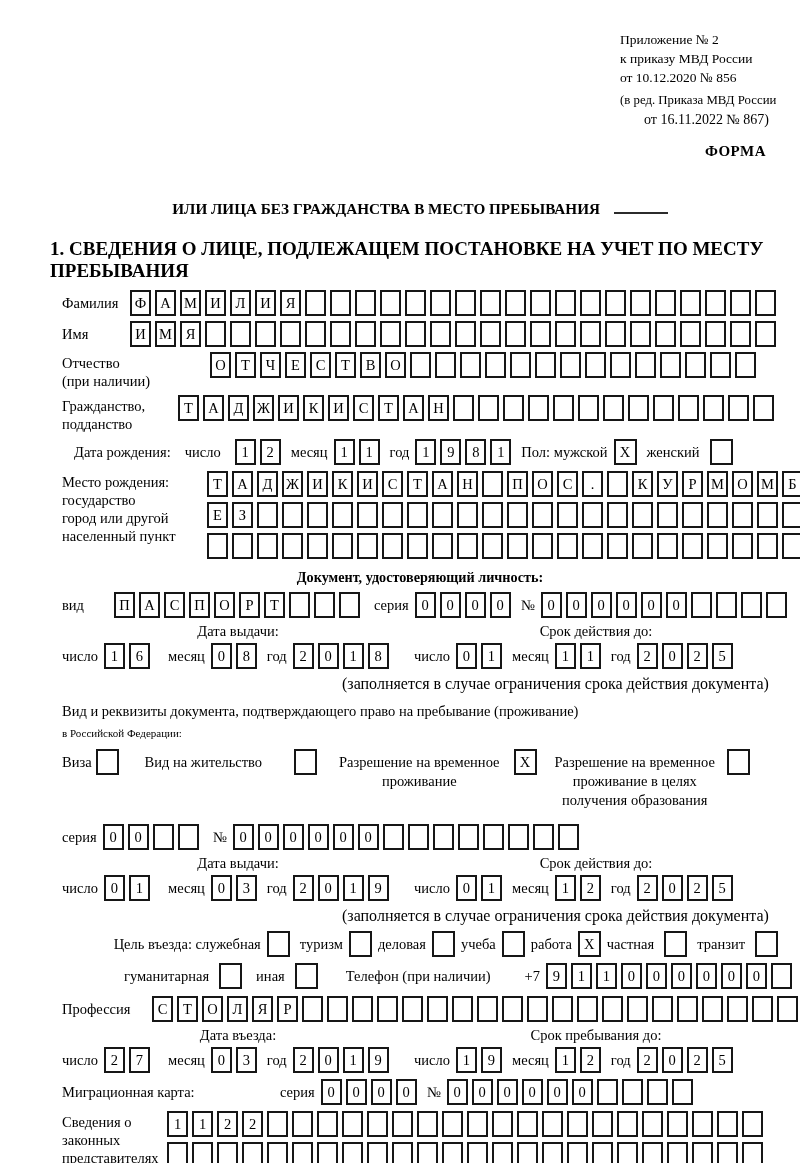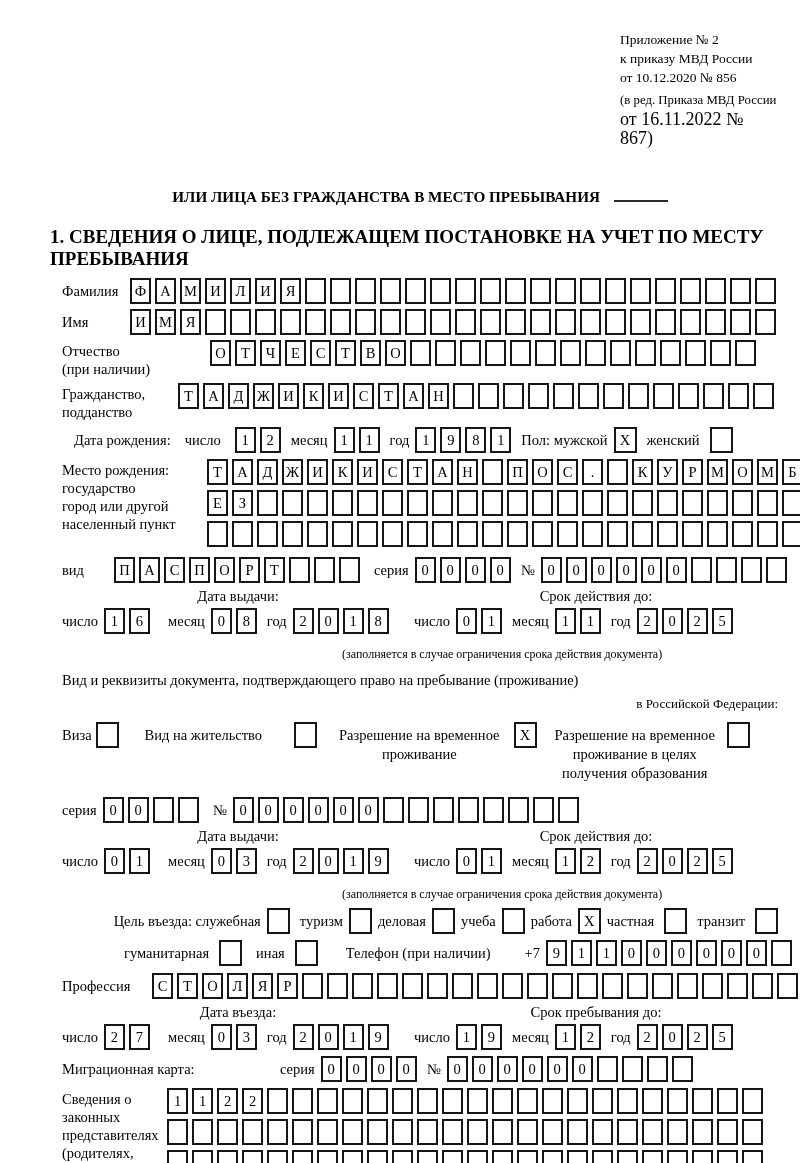--- a/index.html
+++ b/index.html
@@ -1,21 +1,21 @@
 <!DOCTYPE html>
 <html><head>
 <meta charset="utf-8">
 <style>
   html,body{margin:0;padding:0;background:#fff;}
   .page{position:relative;width:800px;height:1163px;box-sizing:border-box;
     padding:30px 22px 10px 62px;font-family:"Liberation Serif","DejaVu Serif",serif;
     color:#000;overflow:hidden;}
   .appendix{margin-left:558px;font-size:13.5px;line-height:19px;}
   .appendix .ed{margin-top:4px;font-size:12.8px;}
-  .appendix .ed2{font-size:18px;}
+  .appendix .ed2{font-size:14px;margin-left:24px;}
   .forma{margin-top:14px;text-align:right;padding-right:12px;font-weight:bold;font-size:15px;letter-spacing:.5px;}
   .title{margin-top:14px;text-align:center;font-weight:bold;font-size:15.2px;line-height:23px;}
   .title-blank{display:inline-block;width:54px;border-bottom:2px solid #2b2b2b;height:14px;margin-left:10px;}
   .section-title{margin-top:18px;margin-left:-12px;font-weight:bold;font-size:19px;margin-bottom:8px;}
   .row{display:flex;align-items:center;margin-bottom:5px;}
   .row.top{align-items:flex-start;}
   .lbl{font-size:14.5px;line-height:18px;flex:none;}
   .ml{white-space:pre-line;}
   .cellgrid{display:flex;flex:none;}
   .cell{flex:none;width:21px;height:26px;box-sizing:border-box;border:2px solid #161616;
@@ -35,41 +35,42 @@
   .gap28{margin-right:28px;}
   .stack{display:flex;flex-direction:column;}
   .stack .cellgrid{margin-bottom:5px;}
   .center-bold{text-align:center;font-weight:bold;font-size:14.2px;margin:4px 0 6px 0;}
   .datepair{display:flex;margin-bottom:6px;}
   .dp-left{width:352px;flex:none;}
   .dp-right{flex:1;}
   .dp-head{text-align:center;font-size:14.5px;margin-bottom:3px;}
   .dp-row{display:flex;align-items:center;}
   .dp-row .lbl{margin-right:6px;}
-  .dp-note{font-size:12px;margin-top:13px;margin-left:-72px;white-space:nowrap;}
+  .dp-note{font-size:16px;margin-top:6px;margin-left:-72px;white-space:nowrap;}
   .para{font-size:14.5px;line-height:20px;margin:8px 0 2px 0;}
-  .para2{font-size:13px;margin:6px 0 10px 0;text-align:right;}
+  .para2{font-size:11px;margin:6px 0 10px 0;}
   .permit-row{display:flex;align-items:flex-start;margin-bottom:14px;}
   .permit-row .lbl{padding-top:4px;}
   .permit-row .ml{padding-top:4px;text-align:center;line-height:19px;}
   .legal{display:flex;align-items:flex-start;}
 </style>
 </head>
 <body>
 
 <div class="page">
 
   <div class="appendix">
     <div>Приложение № 2</div>
     <div>к приказу МВД России</div>
     <div>от 10.12.2020 № 856</div>
     <div class="ed">(в ред. Приказа МВД России</div>
     <div class="ed2">от 16.11.2022 № 867)</div>
   </div>
 
+  <div class="forma">ФОРМА</div>
 
   <div class="title">
     <br>
     <span>ИЛИ ЛИЦА БЕЗ ГРАЖДАНСТВА В МЕСТО ПРЕБЫВАНИЯ</span>
     <span class="title-blank"></span>
   </div>
 
   <div class="section-title">1. СВЕДЕНИЯ О ЛИЦЕ, ПОДЛЕЖАЩЕМ ПОСТАНОВКЕ НА УЧЕТ ПО МЕСТУ ПРЕБЫВАНИЯ</div>
 
   <div class="row">
@@ -301,20 +302,21 @@
           <span class="cell"></span>
           <span class="cell"></span>
           <span class="cell"></span>
           <span class="cell"></span>
           <span class="cell"></span>
           <span class="cell"></span>
         </div>
     </div>
   </div>
 
+  <div class="center-bold">Документ, удостоверяющий личность:</div>
 
   <div class="row">
     <span class="lbl" style="width:52px;">вид</span>
     <div class="cellgrid gap10">
         <span class="cell">П</span>
         <span class="cell">А</span>
         <span class="cell">С</span>
         <span class="cell">П</span>
         <span class="cell">О</span>
         <span class="cell">Р</span>

